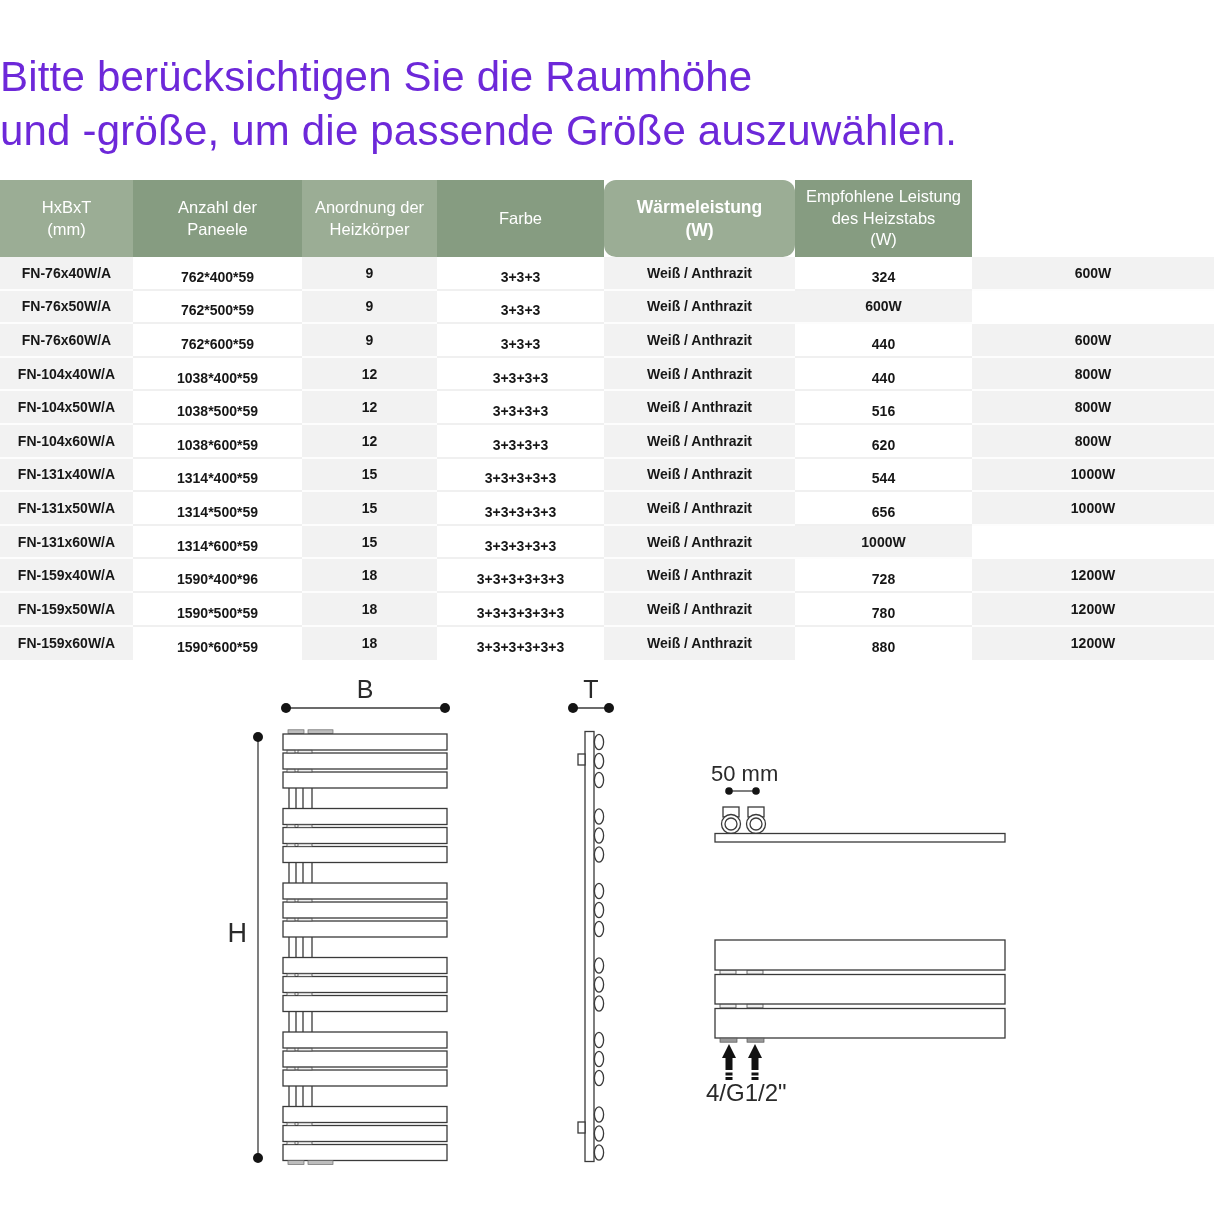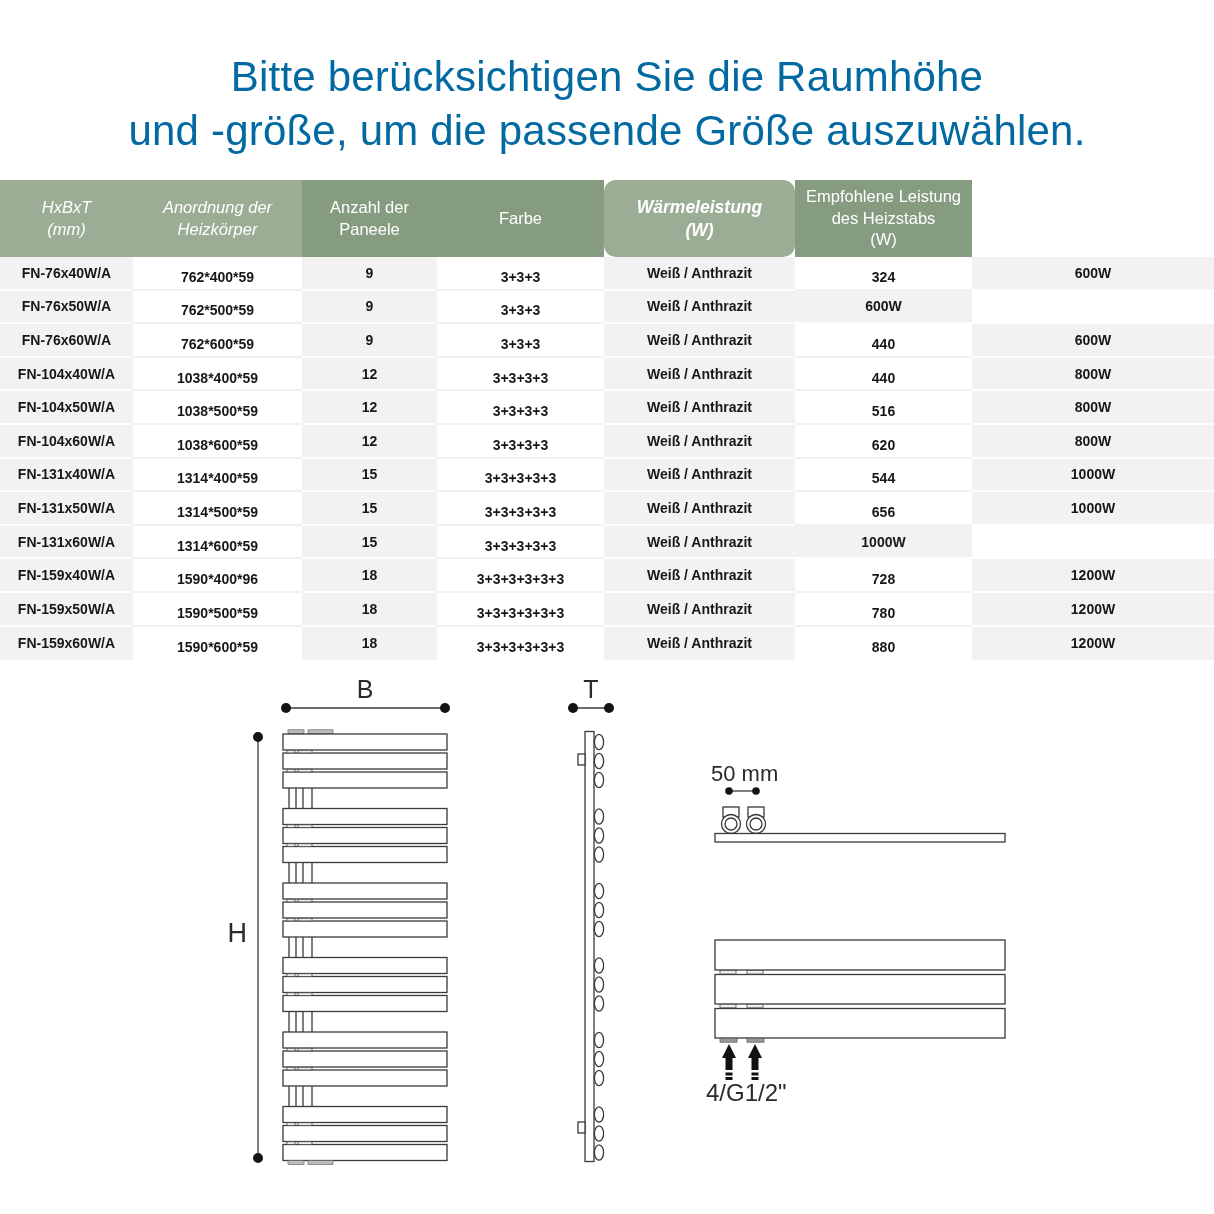--- a/index.html
+++ b/index.html
@@ -1,31 +1,31 @@
 <!DOCTYPE html>
 <html style="--header-dark: #869c81; --header-light: #9bad95; --cell-gray: #f2f2f2; --cell-white: #ffffff;"><head>
 <meta charset="utf-8">
 <style>
   html,body{margin:0;padding:0;background:#fff;}
   body{width:1214px;height:1214px;position:relative;overflow:hidden;
        font-family:"Liberation Sans","DejaVu Sans",sans-serif;color:#1d1d1d;}
   .page{position:absolute;inset:0;}
 
   
-  .title{position:absolute;top:50px;left:0;width:100%;text-align:center;
-         font-size:42px;line-height:1.28;font-weight:400;color:#0369a1;letter-spacing:.2px;}
+  .title{position:absolute;top:50px;left:0;width:100%;text-align:left;
+         font-size:42px;line-height:1.28;font-weight:400;color:#6d28d9;letter-spacing:.2px;}
 
   
   .spec-table{position:absolute;top:180px;left:0;width:1214px;
               --cols:133px 169px 135px 167px 191px 177px 242px;}
   .thead{display:grid;grid-template-columns:var(--cols);}
   .th{height:77px;display:flex;align-items:center;justify-content:center;text-align:center;
       color:#fff;font-size:16.5px;line-height:1.3;white-space:pre-line;}
   .th.dark{background:var(--header-dark);}
-  .th.light{background:var(--header-light);font-style:italic;}
+  .th.light{background:var(--header-light);}
   .th:nth-child(5){font-weight:bold;font-size:17.5px;border-radius:12px;}
   .tr{display:grid;grid-template-columns:var(--cols);height:33.6px;}
   .td{display:flex;align-items:center;justify-content:center;
       font-size:14px;font-weight:bold;color:#171717;}
   .td.gcell{background:var(--cell-gray);border-bottom:2px solid #fdfdfd;text-align:center;}
   .td.wcell{background:var(--cell-white);border-bottom:2px solid #f0f0f0;margin-top:8px;}
   .tr:last-child .td{border-bottom:none;}
 
   
   .diagram{position:absolute;top:670px;left:0;width:1214px;height:544px;}
@@ -46,24 +46,24 @@
 
   <div class="title">
     <div>Bitte berücksichtigen Sie die Raumhöhe</div>
     <div>und -größe, um die passende Größe auszuwählen.</div>
   </div>
 
   <div class="spec-table">
     <div class="thead" id="thead">
         <div class="th light">HxBxT
 (mm)</div>
+        <div class="th dark">Anzahl der
+Paneele</div>
         <div class="th light">Anordnung der
 Heizkörper</div>
-        <div class="th dark">Anzahl der
-Paneele</div>
         <div class="th dark">Farbe</div>
         <div class="th light">Wärmeleistung
 (W)</div>
         <div class="th dark">Empfohlene Leistung
 des Heizstabs
 (W)</div>
       </div>
     <div id="tbody">
         <div class="tr">
           <div class="td gcell">FN-76x40W/A</div>

